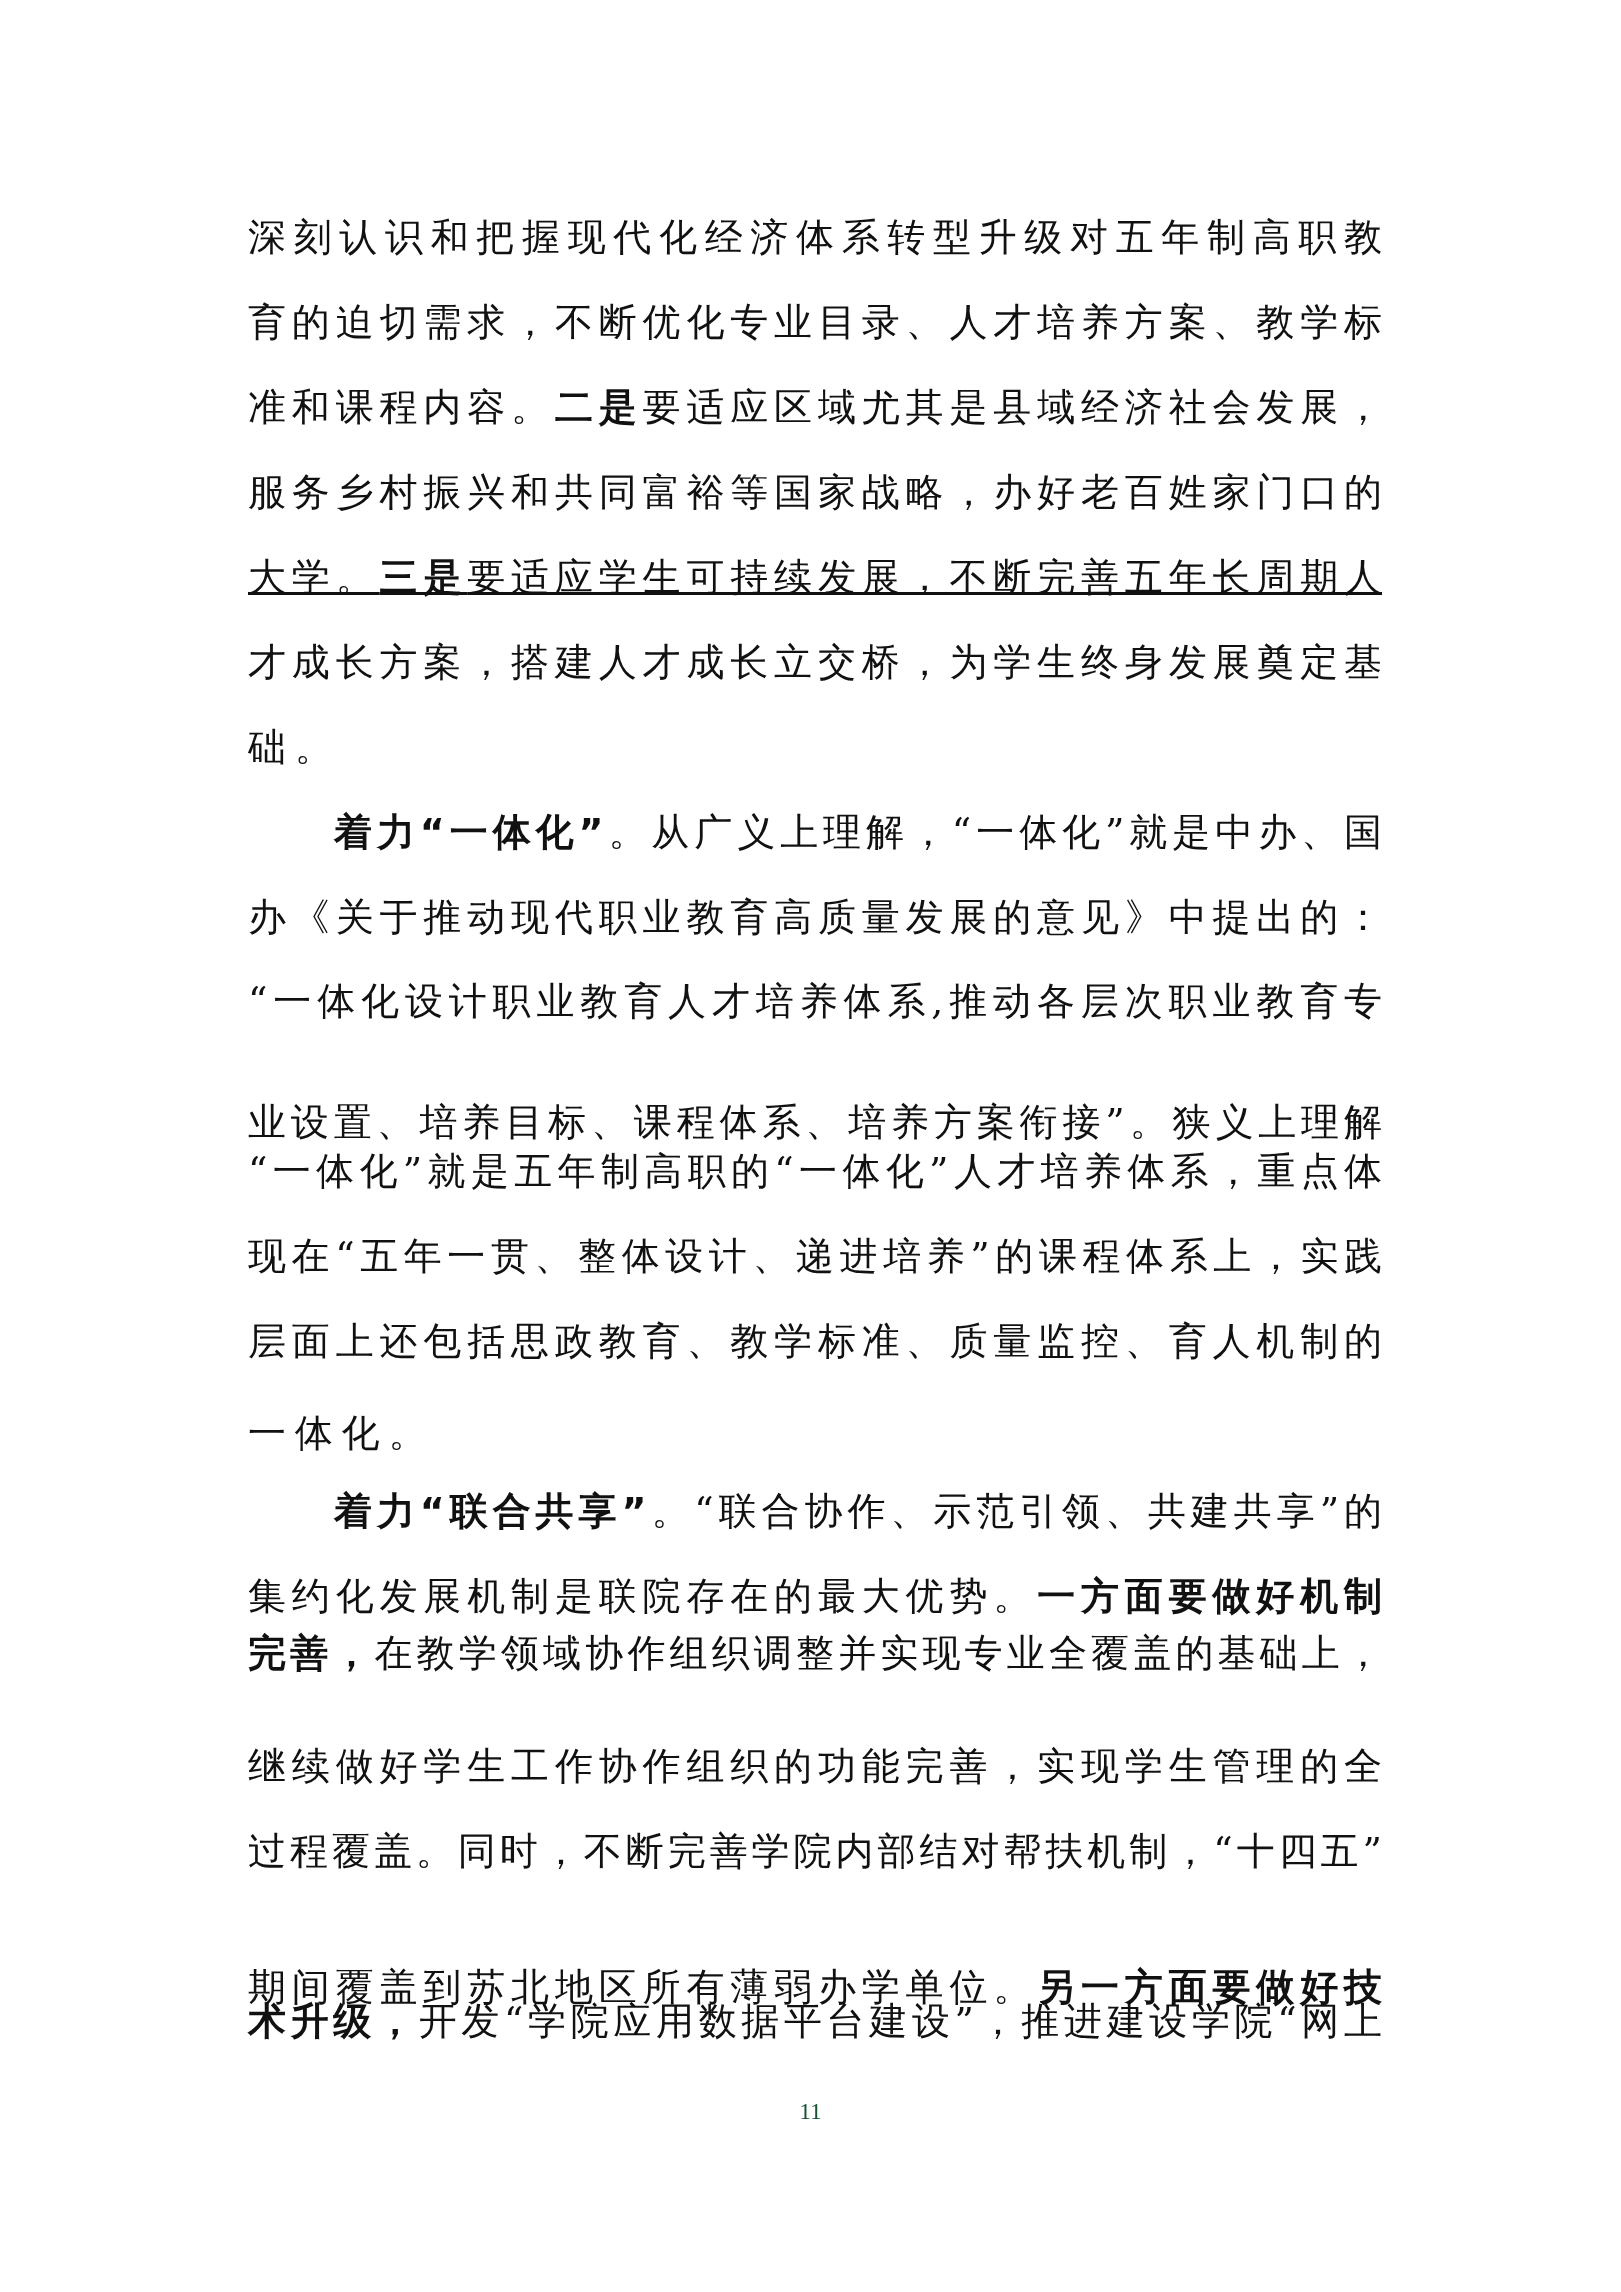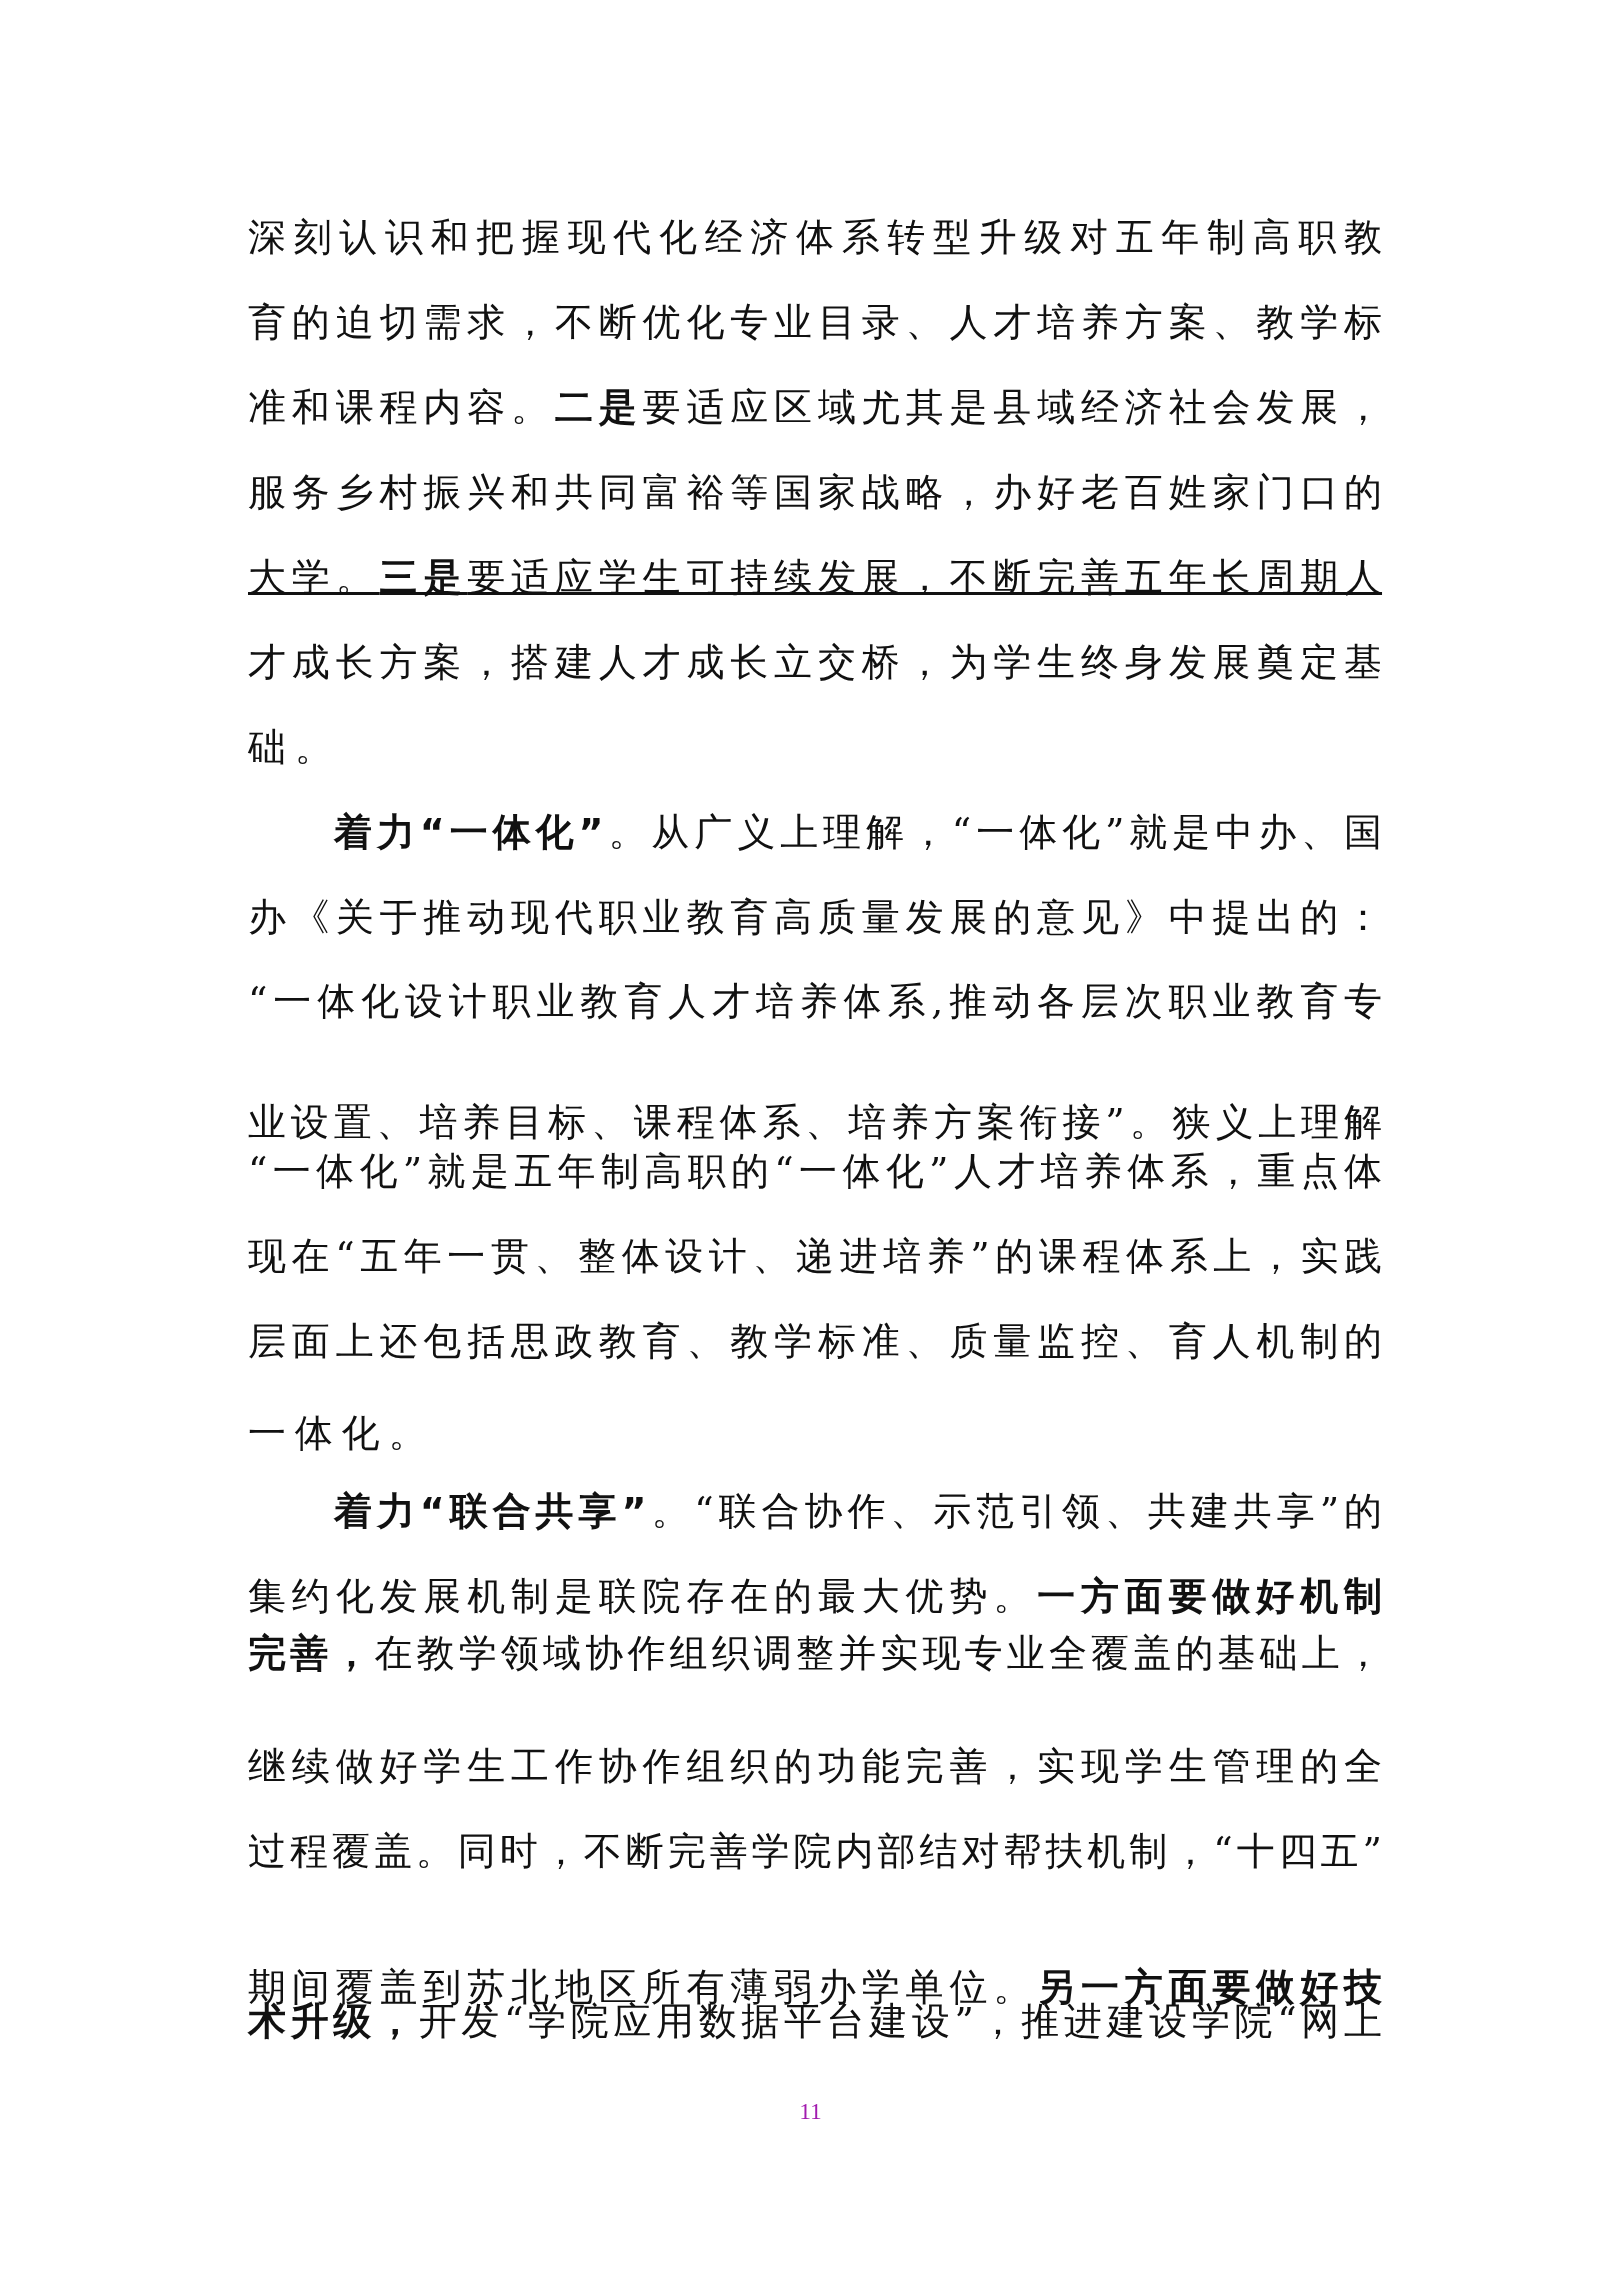--- a/index.html
+++ b/index.html
@@ -6,21 +6,21 @@
   body { width: 1621px; height: 2293px; position: relative; overflow: hidden;
          font-family: "DejaVu Serif", "Liberation Serif", serif; color: #111; }
   .page { position: absolute; left: 0; top: 0; width: 1448px; height: 2293px; background: #fff; }
   .line { position: absolute; left: 248px; width: 1134px; height: 47px;
           font-size: 38px; line-height: 47px; white-space: nowrap;
           text-align: justify; text-align-last: justify; letter-spacing: 0; }
   .line.indent { left: 334px; width: 1048px; }
   .line.short { text-align: left; text-align-last: left; letter-spacing: 8.8px; }
   .b { font-family: "DejaVu Sans", "Liberation Sans", sans-serif; font-weight: bold; }
   .pagenum { position: absolute; left: 0; width: 1621px; top: 2098px; text-align: center;
-             font-family: "Liberation Serif", serif; font-size: 23.5px; color: #a21caf; }
+             font-family: "Liberation Serif", serif; font-size: 23.5px; color: #14532d; }
 </style>
 </head>
 <body>
 
 <div class="page">
   <div id="lines">
       <div class="line" style="top: 214px;"><span>深刻认识和把握现代化经济体系转型升级对五年制高职教</span></div>
       <div class="line" style="top: 299px;"><span>育的迫切需求，不断优化专业目录、人才培养方案、教学标</span></div>
       <div class="line" style="top: 384px;"><span>准和课程内容。</span><span class="b">二是</span><span>要适应区域尤其是县域经济社会发展，</span></div>
       <div class="line" style="top: 469px;"><span>服务乡村振兴和共同富裕等国家战略，办好老百姓家门口的</span></div>

